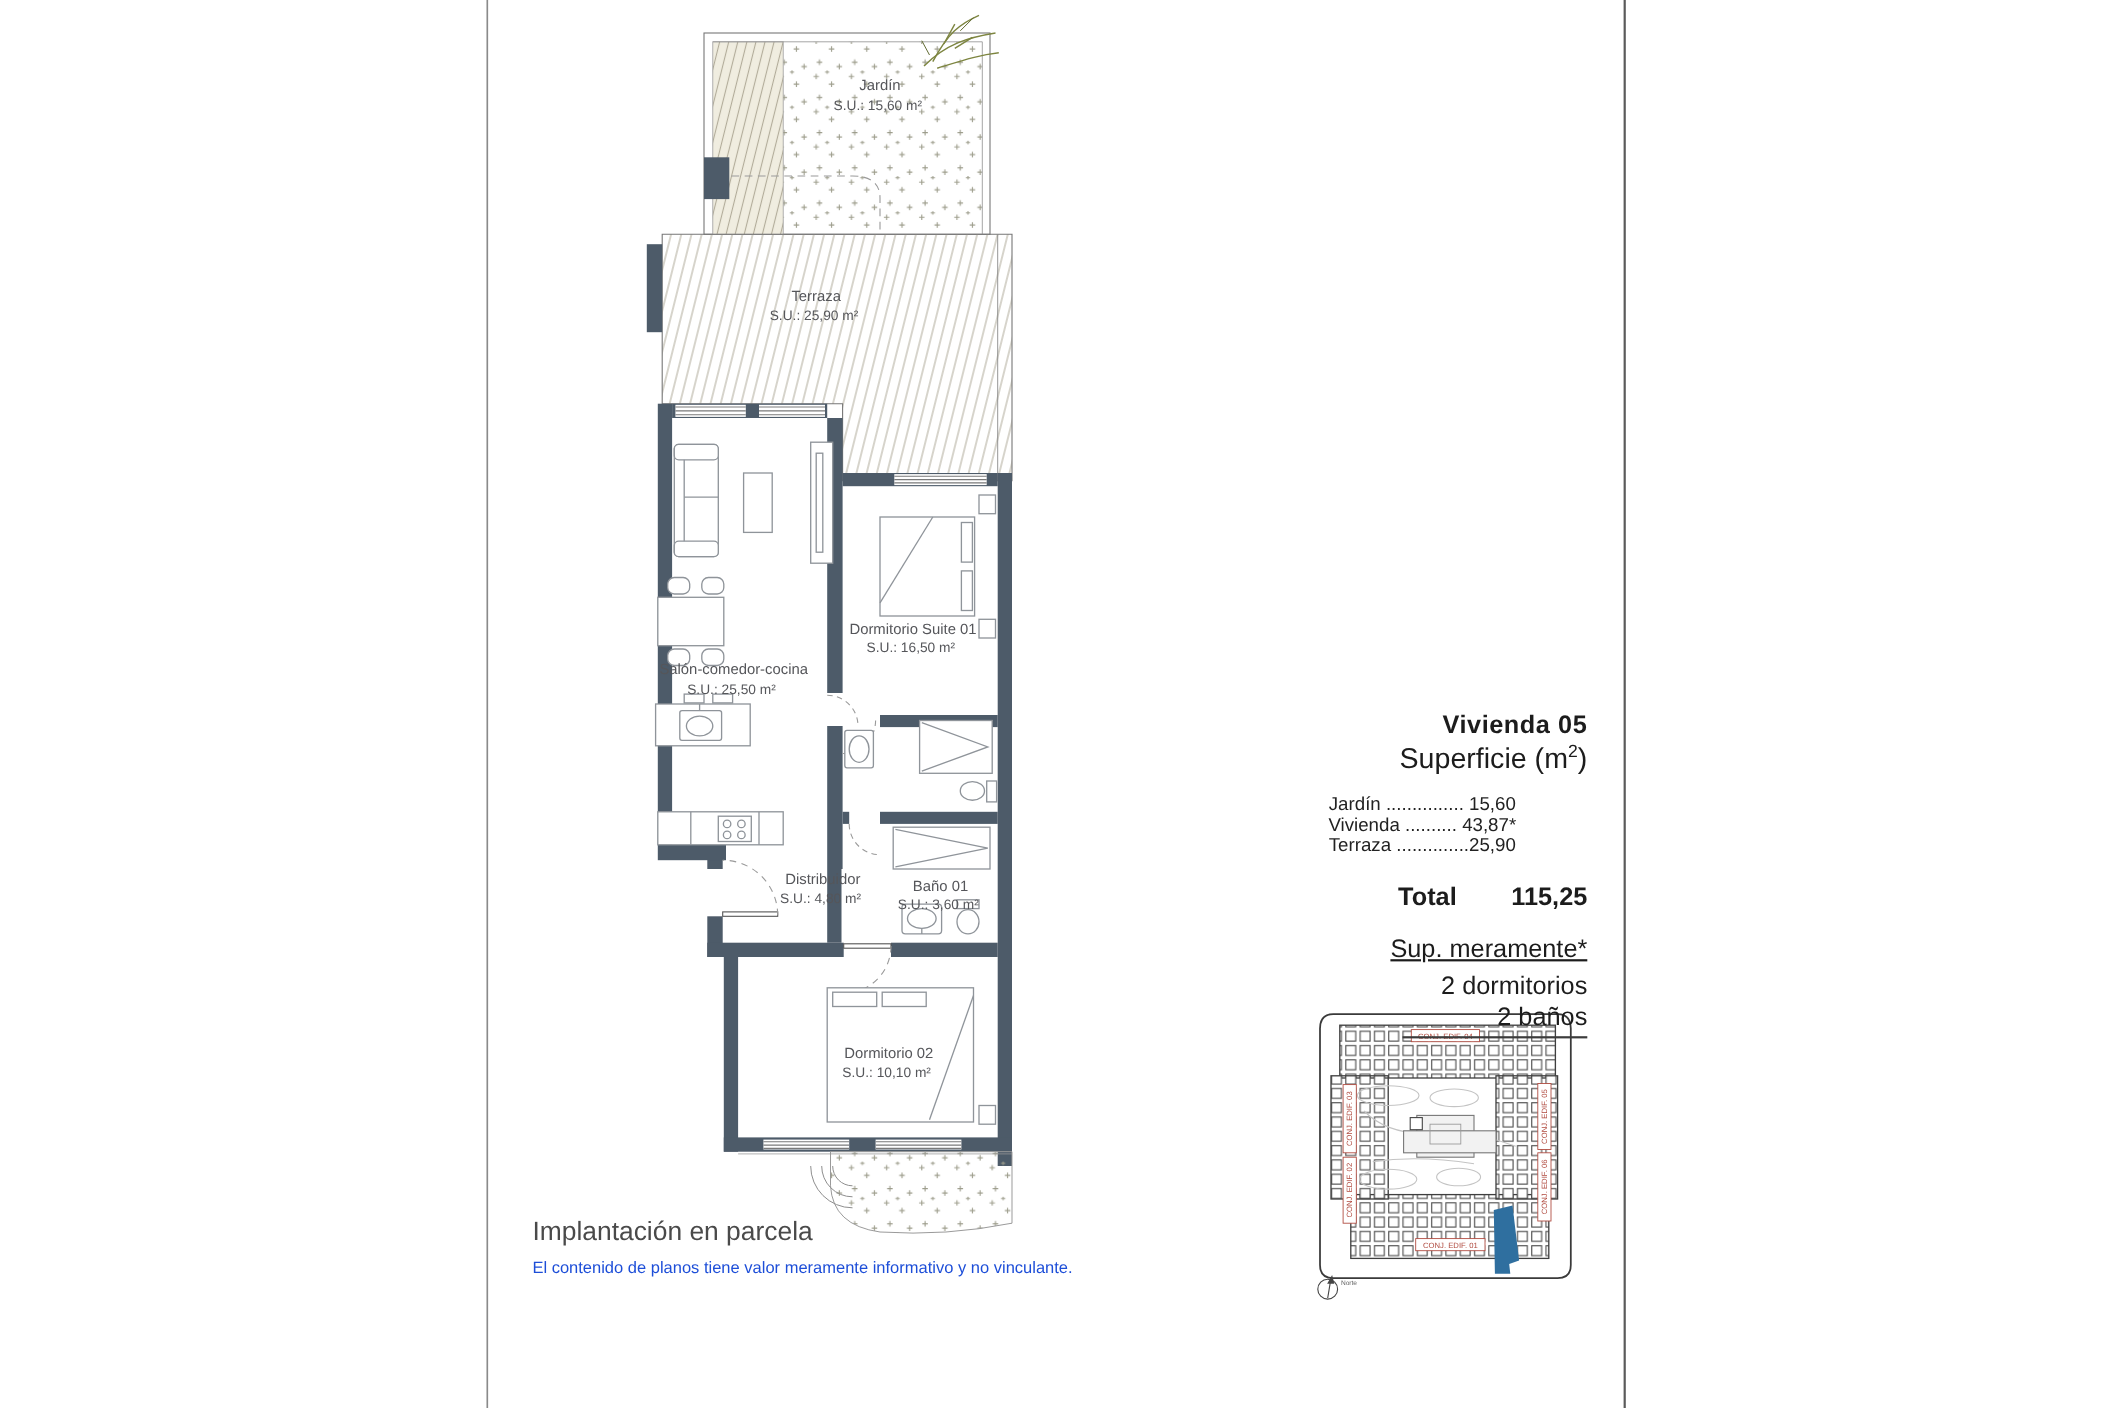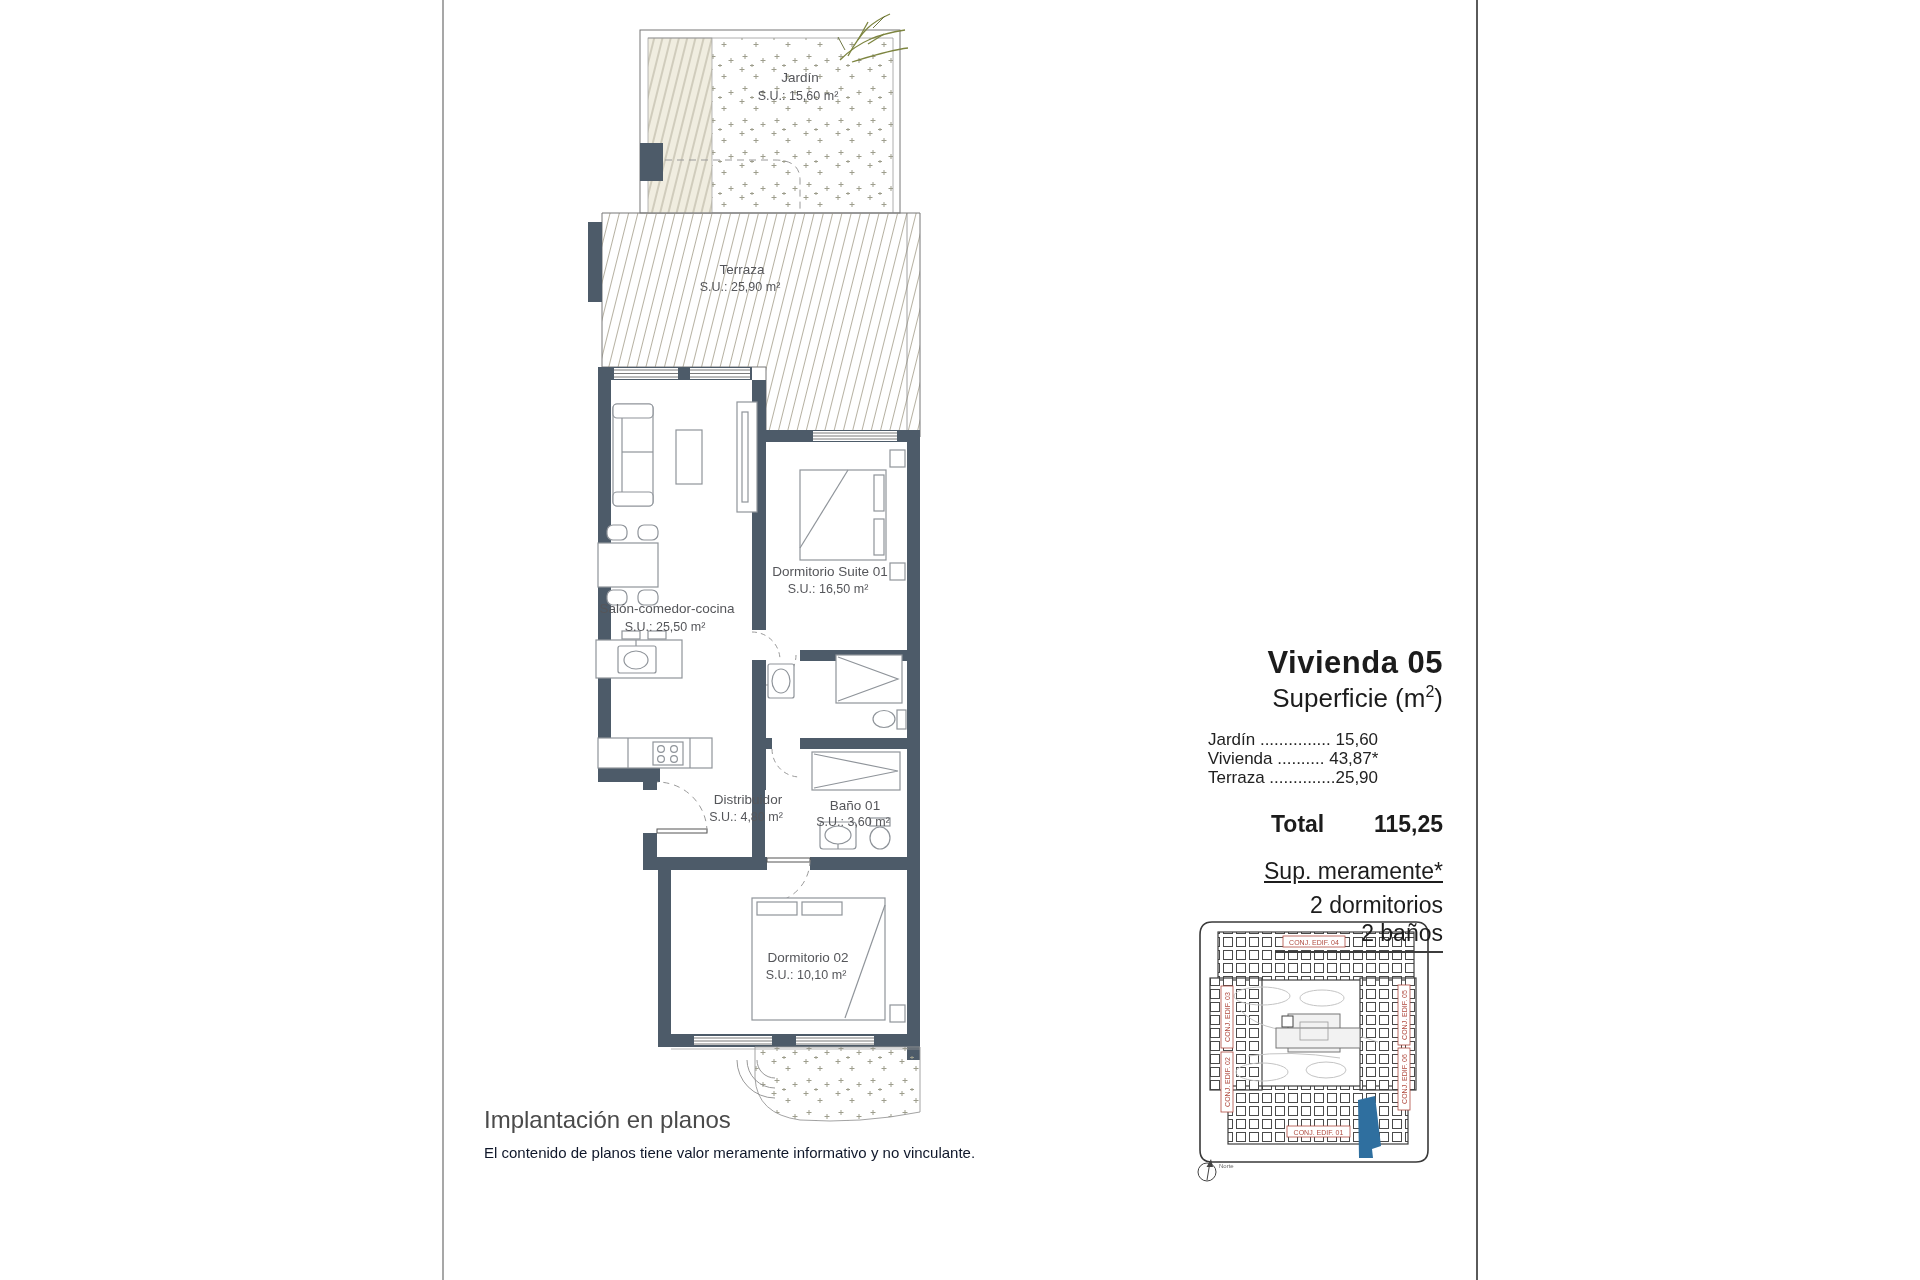--- a/index.html
+++ b/index.html
@@ -6,34 +6,34 @@
   .page{position:relative;width:1920px;height:1280px;background:#fff;overflow:hidden;
         font-family:"Liberation Sans",sans-serif;}
   .page svg{position:absolute;left:0;top:0;}
   svg text{font-family:"Liberation Sans",sans-serif;}
   .rl{font-size:13.5px;fill:#55565a;text-anchor:middle;}
   .rl2{font-size:12.5px;fill:#55565a;text-anchor:middle;}
   .redlbl{font-size:7px;fill:#b04a3f;text-anchor:middle;}
   .north-t{font-size:6px;fill:#666;}
   
   .info{position:absolute;right:477px;top:645px;width:300px;text-align:right;color:#1c1c1c;}
-  .info .title{font-size:31px;font-weight:bold;letter-spacing:.5px;}
+  .info .title{font-size:23px;font-weight:bold;letter-spacing:.5px;}
   .info .subtitle{font-size:26px;margin-top:2px;}
   .info .subtitle sup{font-size:16px;}
   .info .rows{margin-top:16px;font-size:17px;line-height:19px;color:#222;text-align:center;}
   .info .totalrow{display:flex;justify-content:space-between;width:172px;margin-left:auto;
                   margin-top:24px;font-size:23px;font-weight:bold;}
   .info .constructed{margin-top:20px;font-size:23px;text-decoration:underline;}
   .info .beds{font-size:23px;margin-top:6px;line-height:28px;}
   .info .baths{font-size:23px;line-height:28px;}
   .info .rule{width:168px;border-top:2px solid #3c3c3c;margin:4px 0 0 auto;}
   
   .caption{position:absolute;left:484px;top:1106px;text-align:left;}
   .caption .c1{font-size:24px;color:#4a4a4a;}
-  .caption .c2{font-size:15px;color:#0f172a;margin-top:10px;}
+  .caption .c2{font-size:15px;color:#1d4ed8;margin-top:10px;}
 </style>
 </head>
 <body>
 
 <div class="page">
 
 <svg width="1920" height="1280" viewBox="0 0 1920 1280">
   <defs>
     <pattern id="hatchT" width="9" height="9" patternUnits="userSpaceOnUse" patternTransform="rotate(14)">
       <path d="M4.5,0 V9" stroke="#b6b1a2" stroke-width="1" fill="none"></path>
@@ -324,17 +324,17 @@
     <span>Total</span>
     <span>115,25</span>
   </div>
   <div class="constructed">Sup. meramente*</div>
   <div class="beds">2 dormitorios</div>
   <div class="baths">2 baños</div>
   <div class="rule"></div>
 </div>
 
 <div class="caption">
-  <div class="c1">Implantación en planos</div>
+  <div class="c1">Implantación en parcela</div>
   <div class="c2">El contenido de planos tiene valor meramente informativo y no vinculante.</div>
 </div>
 
 </div>
 
 </body></html>

